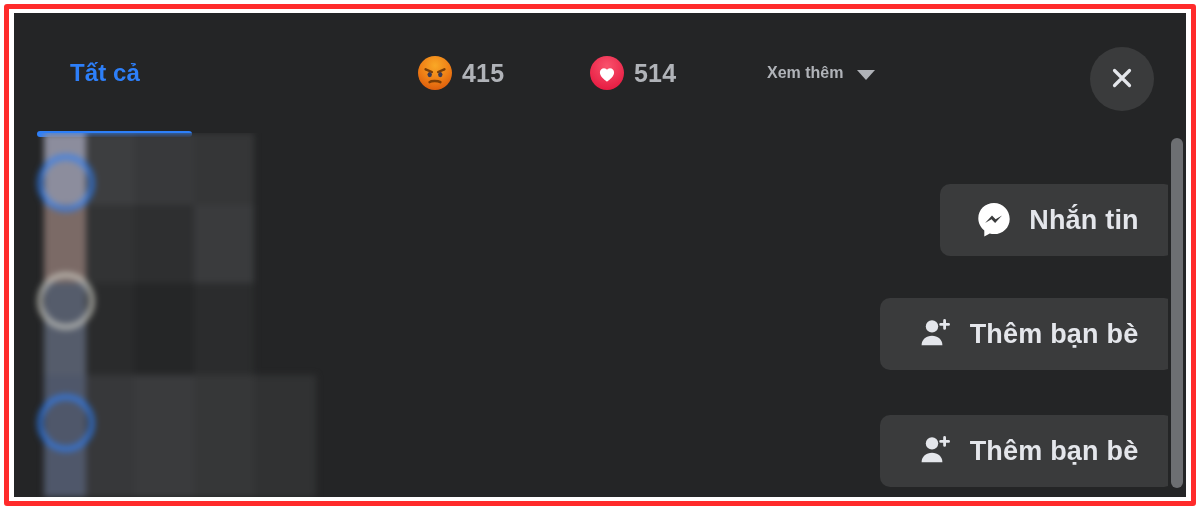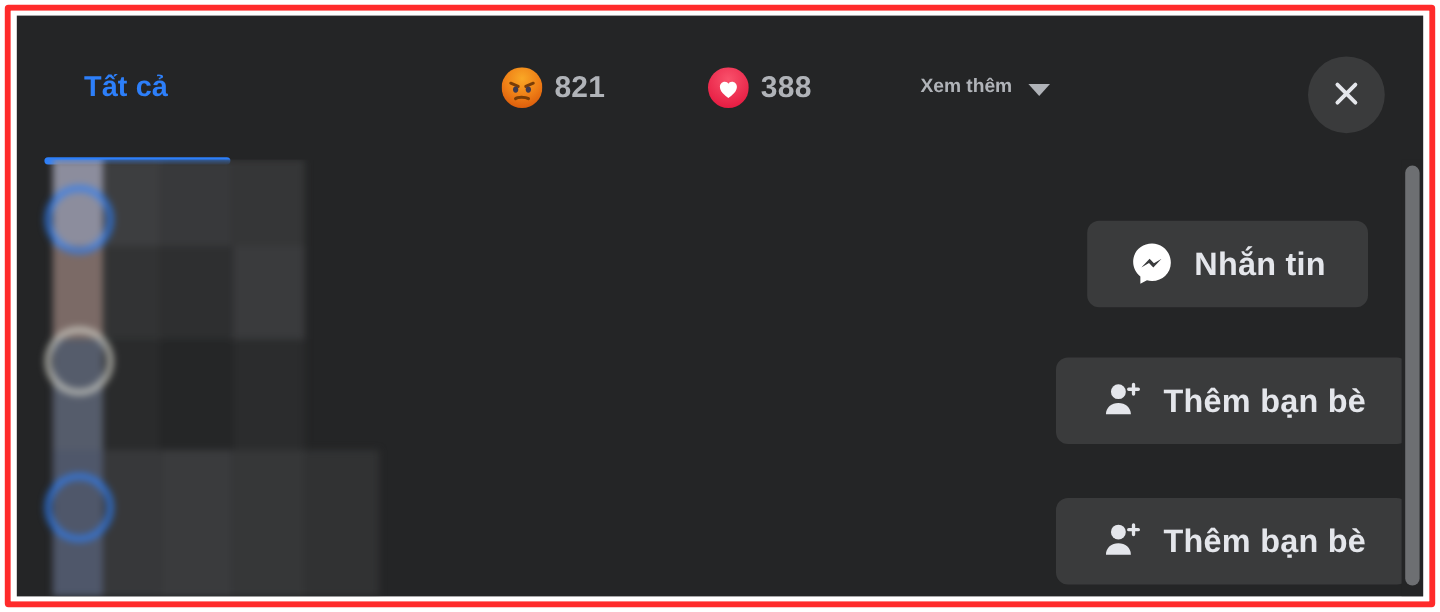--- a/index.html
+++ b/index.html
@@ -176,21 +176,21 @@
   }
   .actionbtn .blabel {
     font-size: 27px;
     font-weight: 700;
     color: #e4e6eb;
     white-space: nowrap;
     letter-spacing: .2px;
   }
   .bicon { flex: none; display: block; }
 
-  #btn-message   { left: 892px; top: 51px;  width: 234px; }
+  #btn-message   { left: 926px; top: 51px;  width: 234px; }
   #btn-addfriend1{ left: 866px; top: 165px; width: 294px; }
   #btn-addfriend2{ left: 866px; top: 282px; width: 294px; }
 
   
   #scrolltrack {
     position: absolute;
     right: 0; top: 0;
     width: 18px; height: 364px;
     background: #242526;
   }
@@ -232,37 +232,37 @@
               </radialGradient>
             </defs>
             <circle cx="17" cy="17" r="17" fill="url(#angryg)"></circle>
             <path d="M7.6 13.3 13.9 16" stroke="#7a3d06" stroke-width="2.4" stroke-linecap="round" fill="none"></path>
             <path d="M26.4 13.3 20.1 16" stroke="#7a3d06" stroke-width="2.4" stroke-linecap="round" fill="none"></path>
             <ellipse cx="11.7" cy="18.6" rx="2.2" ry="2.6" fill="#3b3a52"></ellipse>
             <ellipse cx="22.3" cy="18.6" rx="2.2" ry="2.6" fill="#3b3a52"></ellipse>
             <path d="M11.6 26.2c1.6-1.5 8.2-1.5 10.8 0" stroke="#7a3d06" stroke-width="2.5" stroke-linecap="round" fill="none"></path>
           </svg>
         </span>
-        <span class="tab-count">821</span>
+        <span class="tab-count">415</span>
       </div>
 
       <div class="tab" style="left:560px;">
         <span class="rxn">
           <svg viewBox="0 0 34 34">
             <defs>
               <radialGradient id="loveg" cx="50%" cy="30%" r="80%">
                 <stop offset="0%" stop-color="#f9526c"></stop>
                 <stop offset="100%" stop-color="#e4143c"></stop>
               </radialGradient>
             </defs>
             <circle cx="17" cy="17" r="17" fill="url(#loveg)"></circle>
             <path d="M17 25.6s-7.1-4.3-7.1-9.1c0-2.5 1.9-4.3 4.1-4.3 1.5 0 2.5.8 3 1.6.5-.8 1.5-1.6 3-1.6 2.2 0 4.1 1.8 4.1 4.3 0 4.8-7.1 9.1-7.1 9.1z" fill="#ffffff"></path>
           </svg>
         </span>
-        <span class="tab-count">388</span>
+        <span class="tab-count">514</span>
       </div>
 
       <div id="seemore">
         <span class="lbl">Xem thêm</span>
         <span class="caret"></span>
       </div>
 
       <button id="closebtn">
         <span>
           <svg width="30" height="30" viewBox="0 0 30 30">

